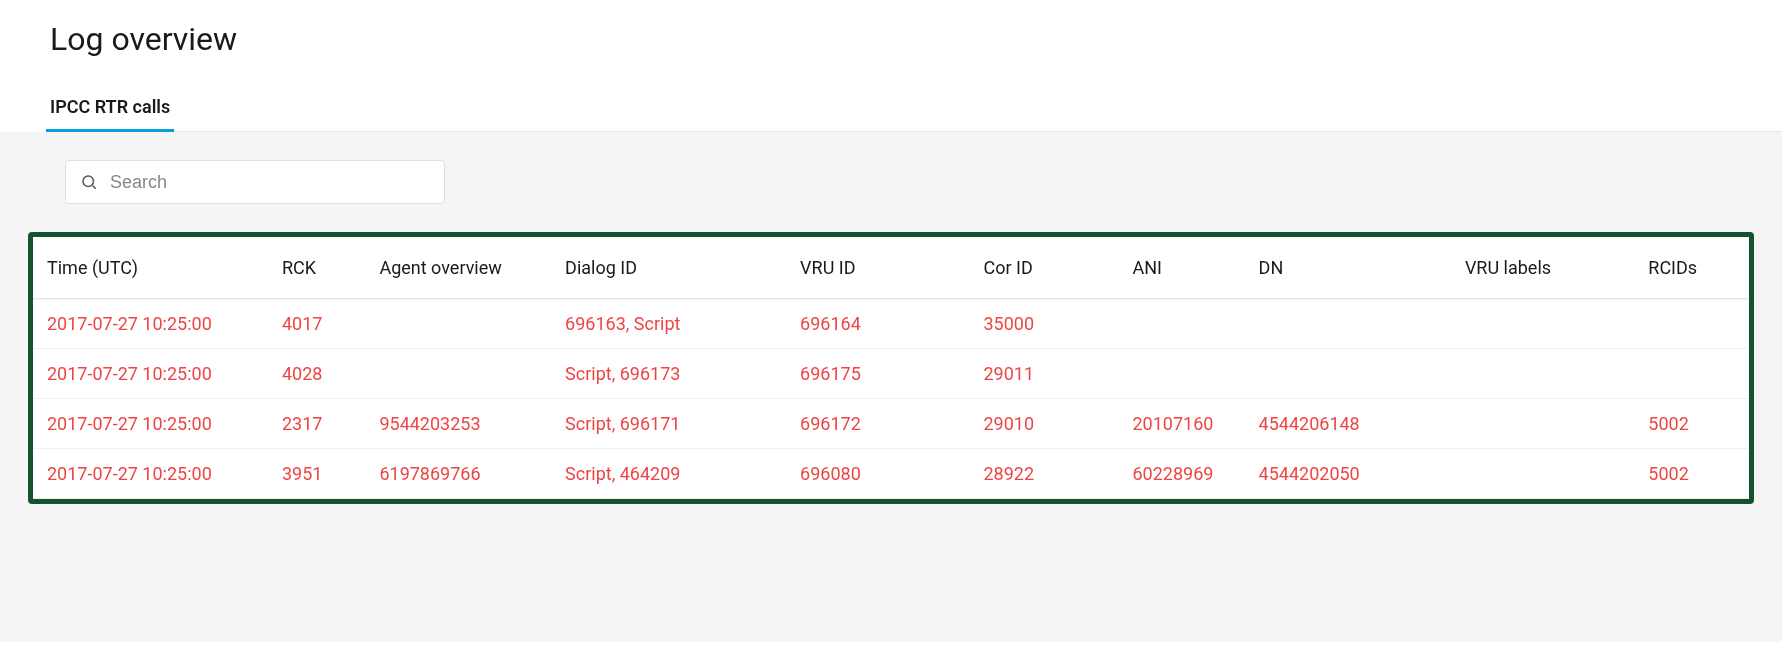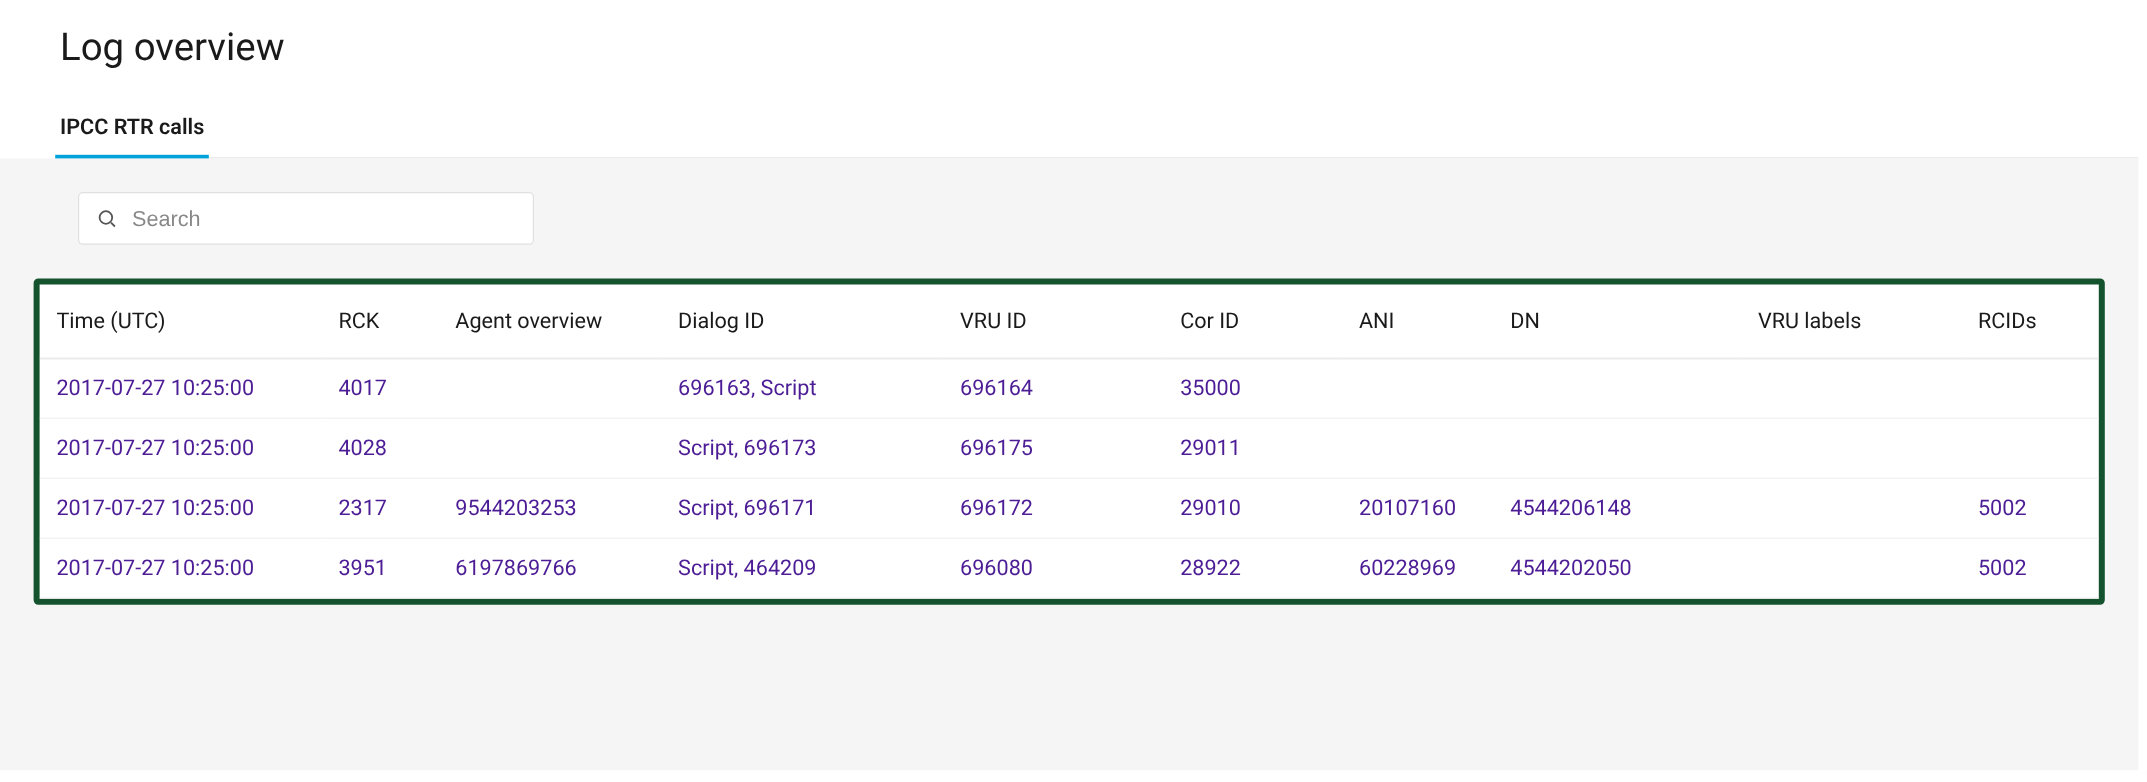--- a/index.html
+++ b/index.html
@@ -102,21 +102,21 @@
     font-size: 18px;
     color: #1a1a1a;
     padding: 20px 12px 20px 14px;
     border-bottom: 1px solid #e6e6e6;
   }
   thead tr {
     box-shadow: 0 1px 0 rgba(0,0,0,0.04);
   }
   tbody td {
     font-size: 18px;
-    color: #4c1d95;
+    color: #ef4444;
     padding: 14px 12px 14px 14px;
     border-bottom: 1px solid #f0f0f0;
     vertical-align: middle;
     overflow-wrap: break-word;
     word-break: break-all;
   }
   tbody tr.active-row {
     position: relative;
   }
   tbody tr.active-row td:first-child {

